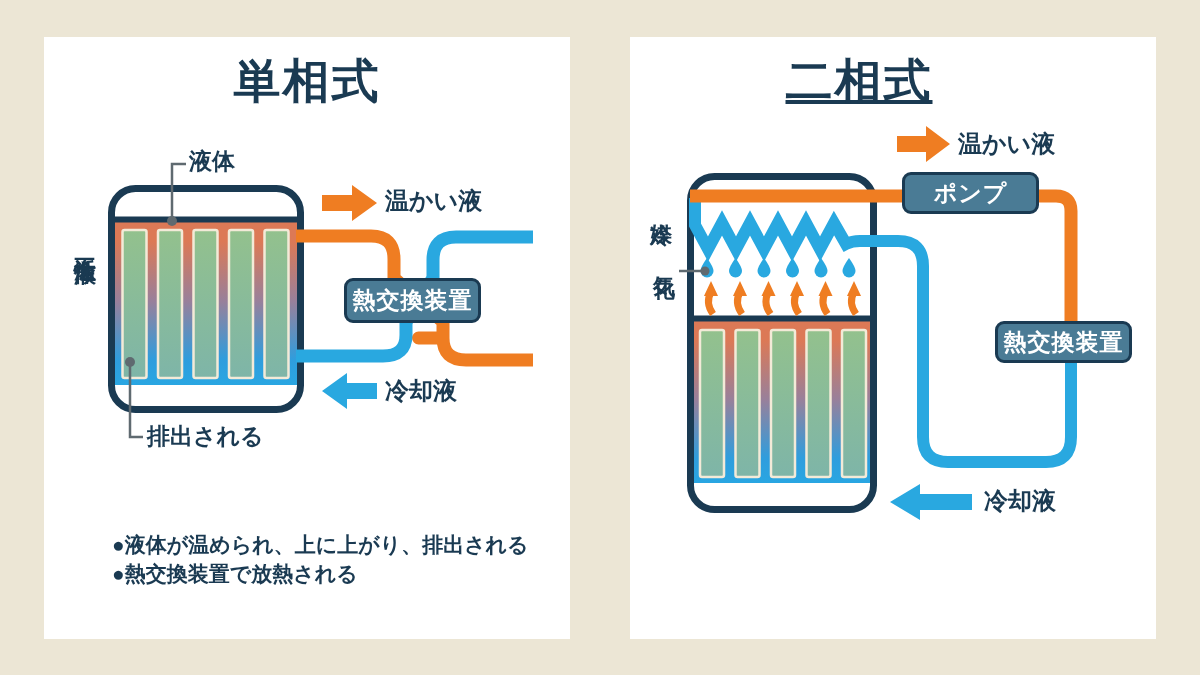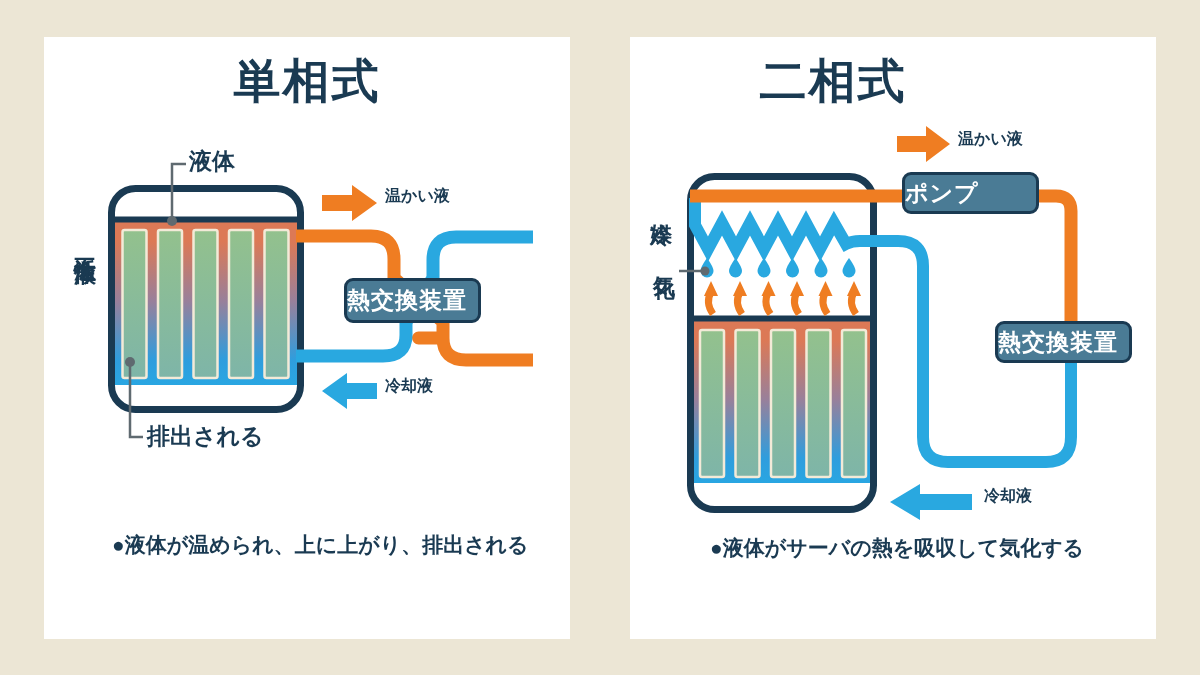--- a/index.html
+++ b/index.html
@@ -16,32 +16,32 @@
   #panel-left{left:44px;}
   #panel-right{left:630px;}
   .title{
     position:absolute;top:50px;left:0;width:100%;
     text-align:center;font-size:47px;font-weight:bold;color:#1a3a52;
     letter-spacing:2px;
   }
   svg.overlay{position:absolute;left:0;top:0;z-index:2;}
   .label{
     position:absolute;z-index:3;font-weight:bold;color:#1a3a52;
-    font-size:16px;white-space:nowrap;line-height:1.05;
+    font-size:24px;white-space:nowrap;line-height:1.05;
   }
   .label-sm{font-size:23px;}
   .vlabel{
     position:absolute;z-index:3;font-weight:bold;color:#1a3a52;
     font-size:22px;writing-mode:vertical-rl;text-orientation:upright;
     line-height:1.0;letter-spacing:1px;white-space:nowrap;
   }
   .devbox{
     position:absolute;z-index:4;background:#4a7b95;
     border:3px solid #1a3a52;border-radius:9px;
-    display:flex;align-items:center;justify-content:flex-start;
+    display:flex;align-items:center;justify-content:center;
     color:#ffffff;font-weight:bold;font-size:23px;letter-spacing:1px;
     box-sizing:border-box;white-space:nowrap;
   }
   .bullets{
     position:absolute;z-index:3;font-weight:bold;color:#1a3a52;
     font-size:21px;line-height:28.5px;white-space:nowrap;margin-left:12px;
   }
 </style>
 </head>
 <body>
@@ -147,28 +147,28 @@
 <div class="label label-sm" style="left:189px;top:149px;">液体</div>
 <div class="vlabel" style="left:74px;top:240px;">不活性液体</div>
 <div class="label" style="left:385px;top:188px;">温かい液</div>
 <div class="label" style="left:385px;top:378px;">冷却液</div>
 <div class="label label-sm" style="left:147px;top:424px;">排出される</div>
 <div class="devbox" style="left:344px;top:278px;width:137px;height:45px;">
   <span>熱交換装置</span>
 </div>
 <div class="bullets" style="left:100px;top:531px;">
   <div>●液体が温められ、上に上がり、排出される</div>
+  <div>●熱交換装置で放熱される</div>
 </div>
 
-<div class="title" style="left:600px;width:466px;">二相式</div>
+<div class="title" style="left:626px;width:466px;text-decoration:underline;">二相式</div>
 <div class="label" style="left:958px;top:131px;">温かい液</div>
 <div class="vlabel" style="left:650px;top:206px;">冷媒</div>
 <div class="vlabel" style="left:653px;top:259px;">気化</div>
 <div class="devbox" style="left:902px;top:172px;width:137px;height:42px;">
   <span>ポンプ</span>
 </div>
 <div class="devbox" style="left:995px;top:321px;width:137px;height:42px;">
   <span>熱交換装置</span>
 </div>
 <div class="label" style="left:984px;top:488px;">冷却液</div>
 <div class="bullets" style="left:698px;top:534px;">
-  <div>●液体がサーバの熱を吸収して気化する</div>
 </div>
 
 </body></html>

